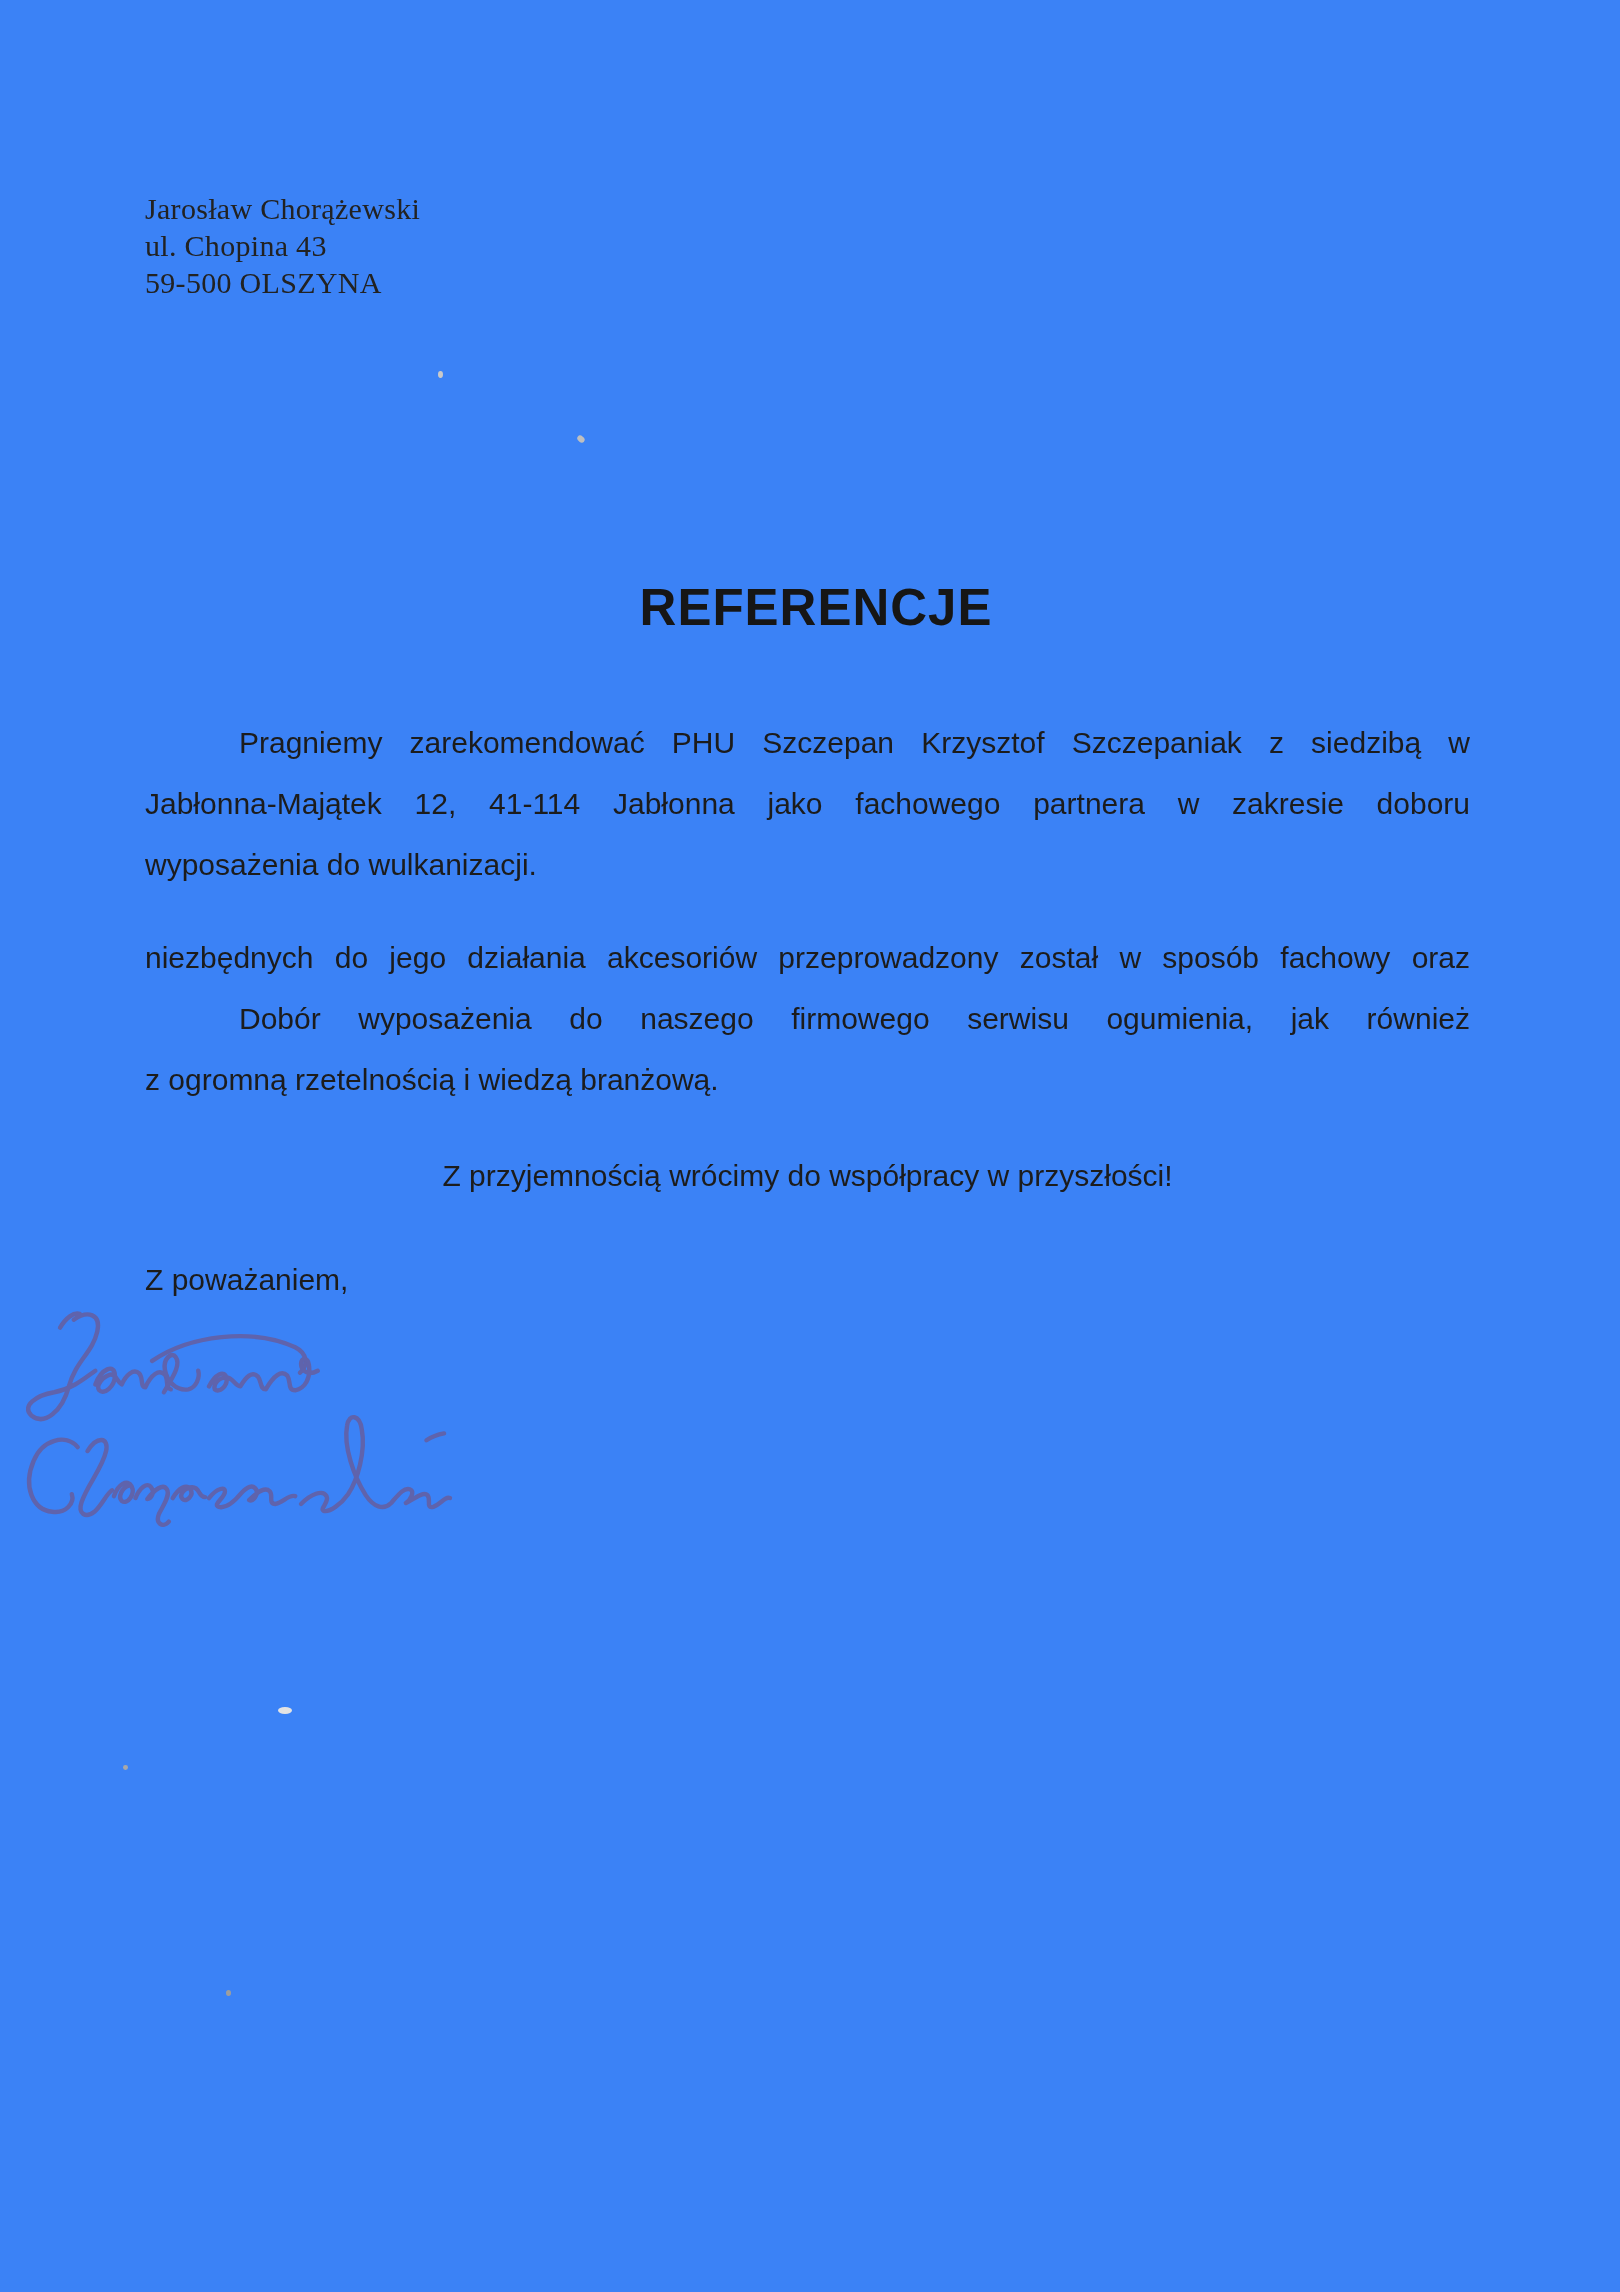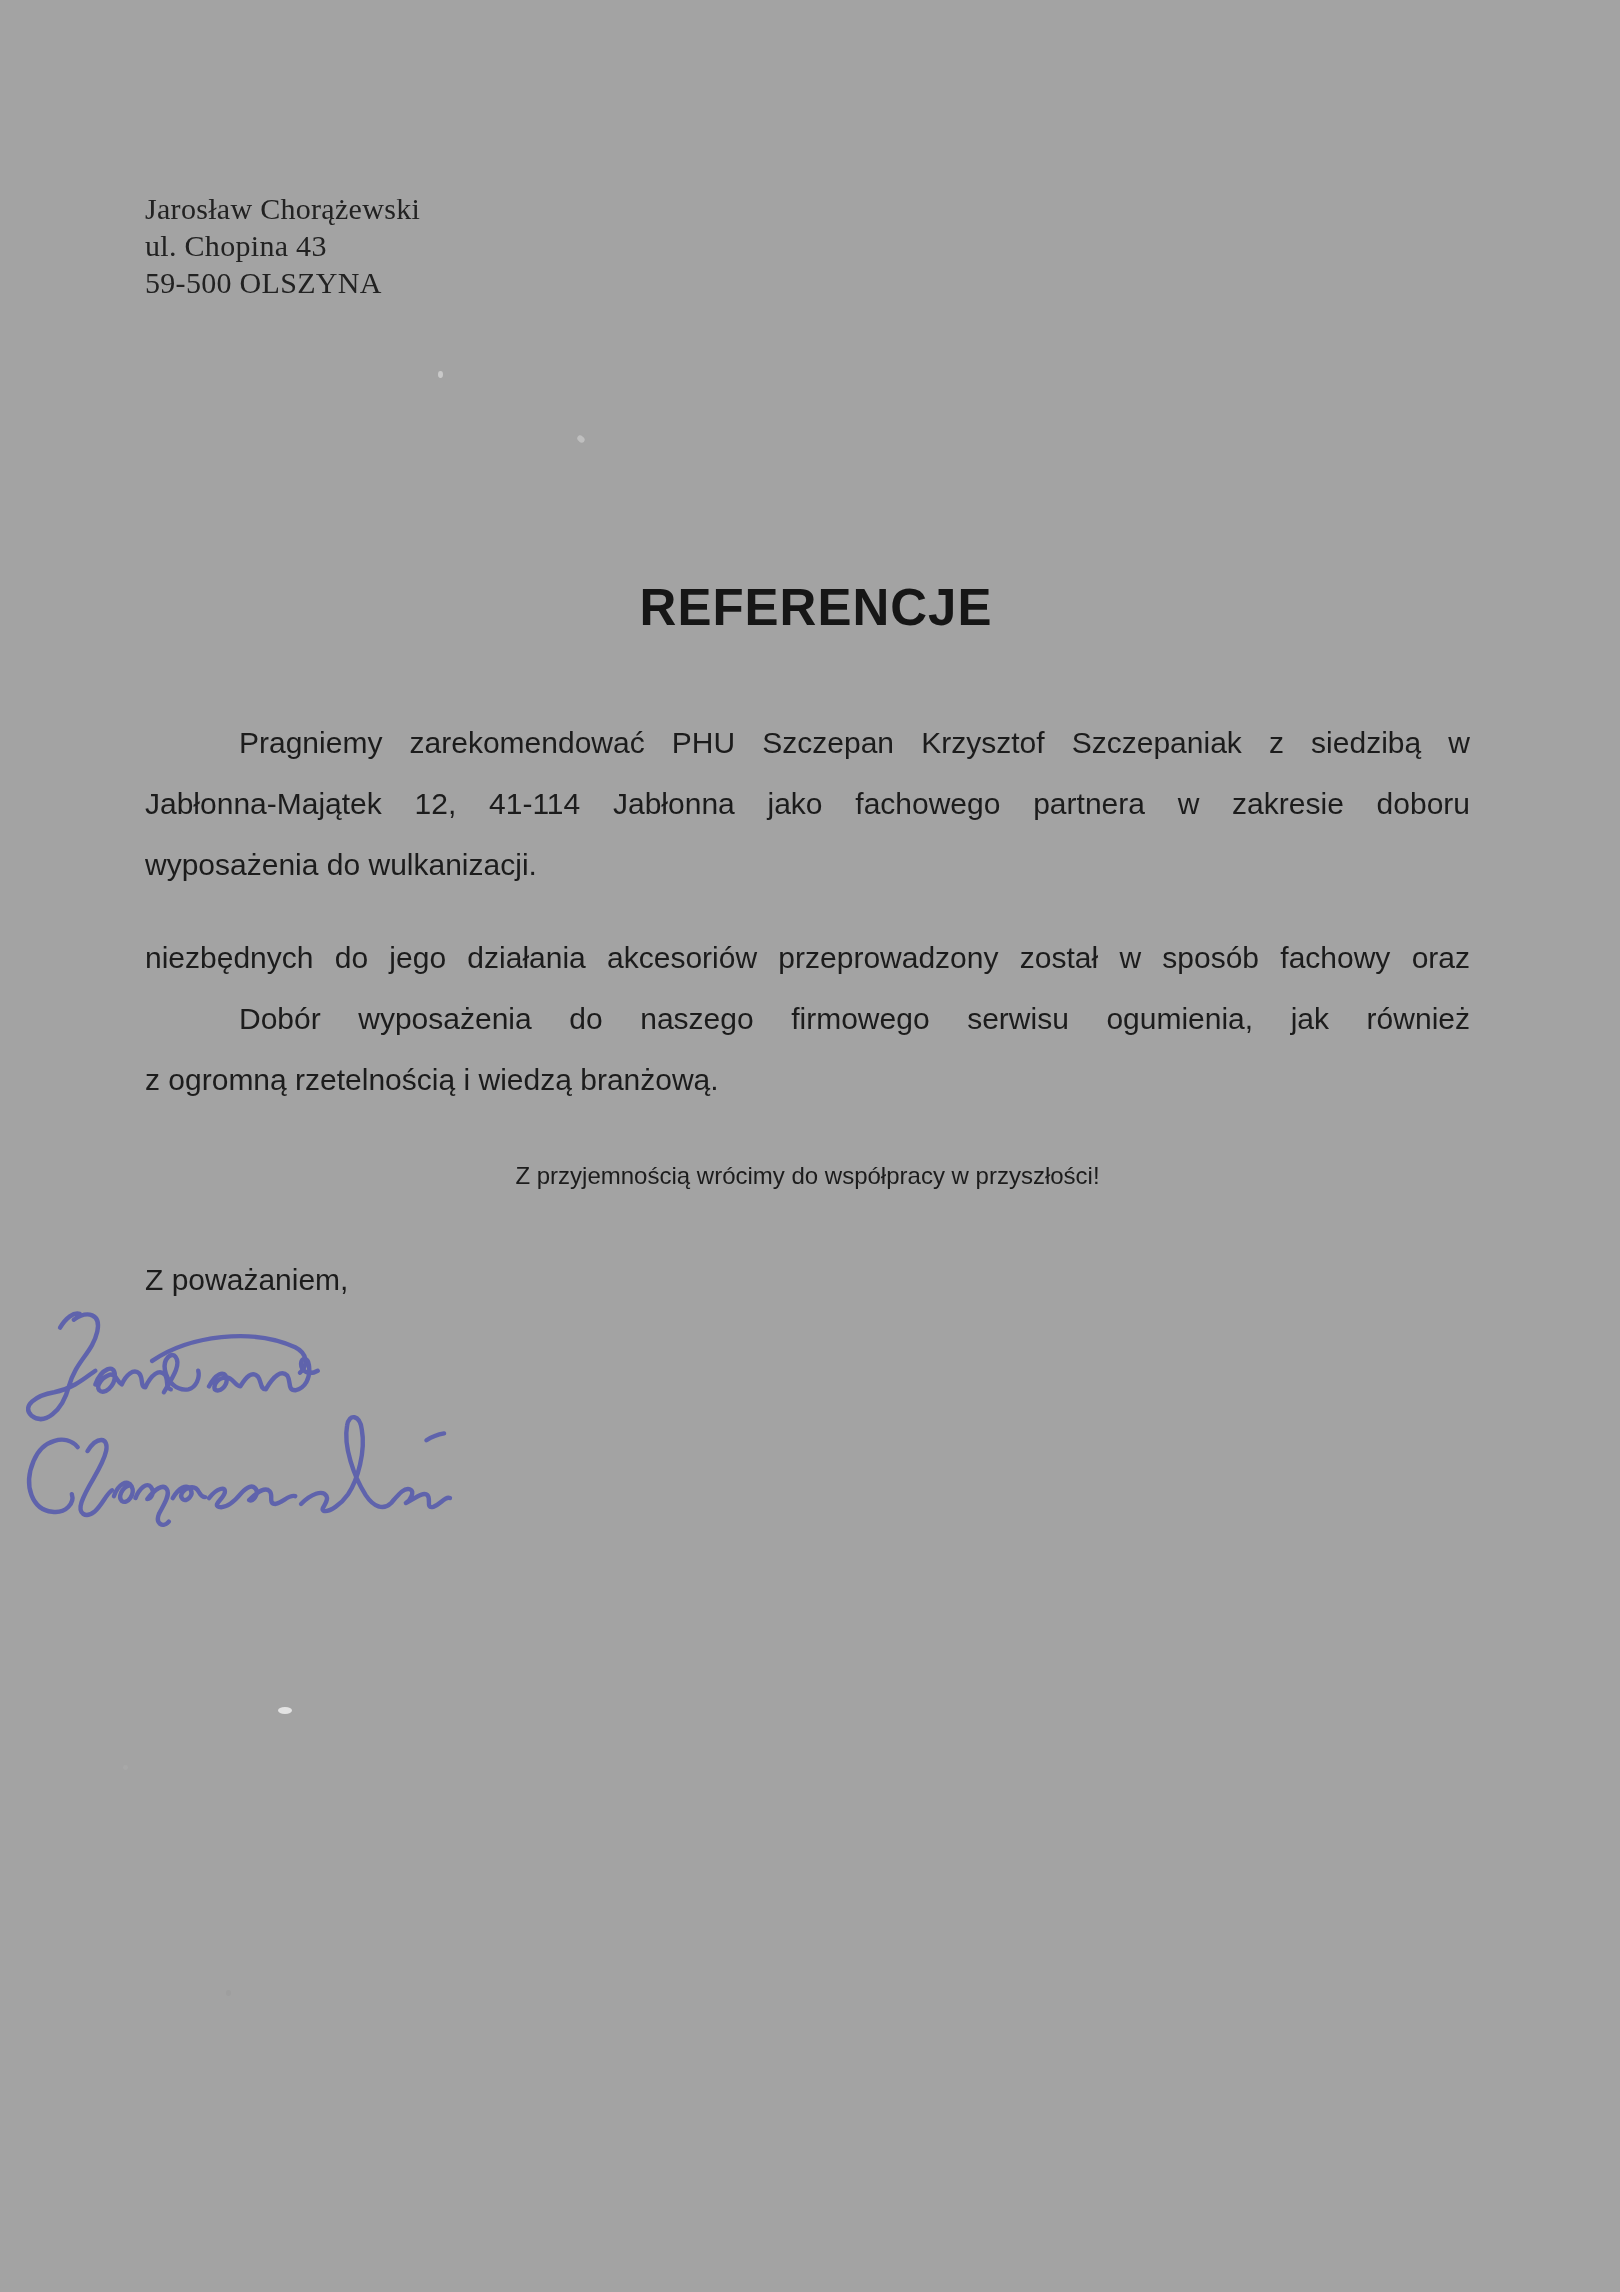--- a/index.html
+++ b/index.html
@@ -1,20 +1,20 @@
 <!DOCTYPE html>
 <html><head>
 <meta charset="utf-8">
 <style>
   html, body { margin: 0; padding: 0; background: #e8e8e8; }
   .page {
     position: relative;
     width: 1620px;
     height: 2293px;
-    background: #a3a3a3;
+    background: #3b82f6;
     margin: 0 auto;
     overflow: hidden;
     font-family: "Liberation Sans", sans-serif;
     color: #1c1c1c;
   }
   .address {
     position: absolute;
     left: 145px;
     top: 190px;
     font-family: "Liberation Serif", serif;
@@ -53,21 +53,21 @@
   .indent { text-indent: 94px; }
   .p1 { top: 712px; }
   .p2 { top: 927px; }
   .centerline {
     position: absolute;
     left: 145px;
     width: 1325px;
     top: 1145px;
     height: 61px;
     line-height: 61px;
-    font-size: 24px;
+    font-size: 30px;
     text-align: center;
   }
   .closing {
     position: absolute;
     left: 145px;
     top: 1249px;
     height: 61px;
     line-height: 61px;
     font-size: 30px;
   }

